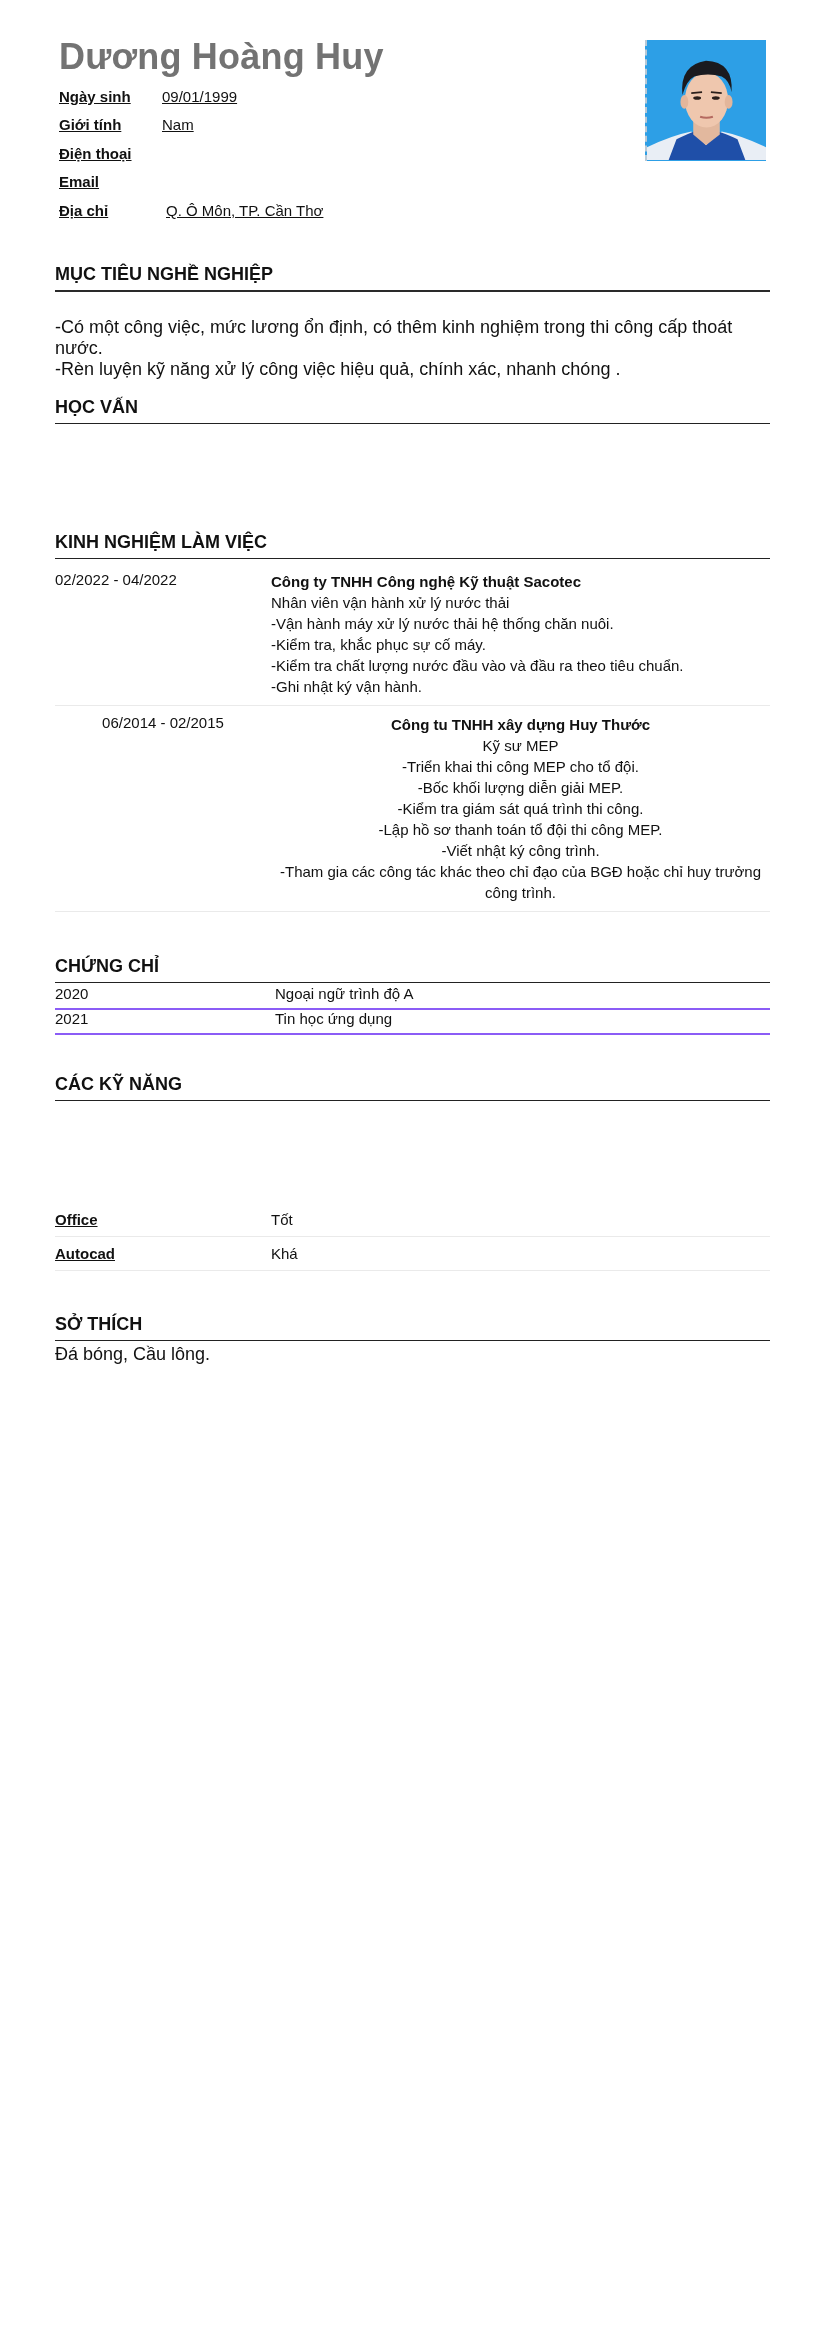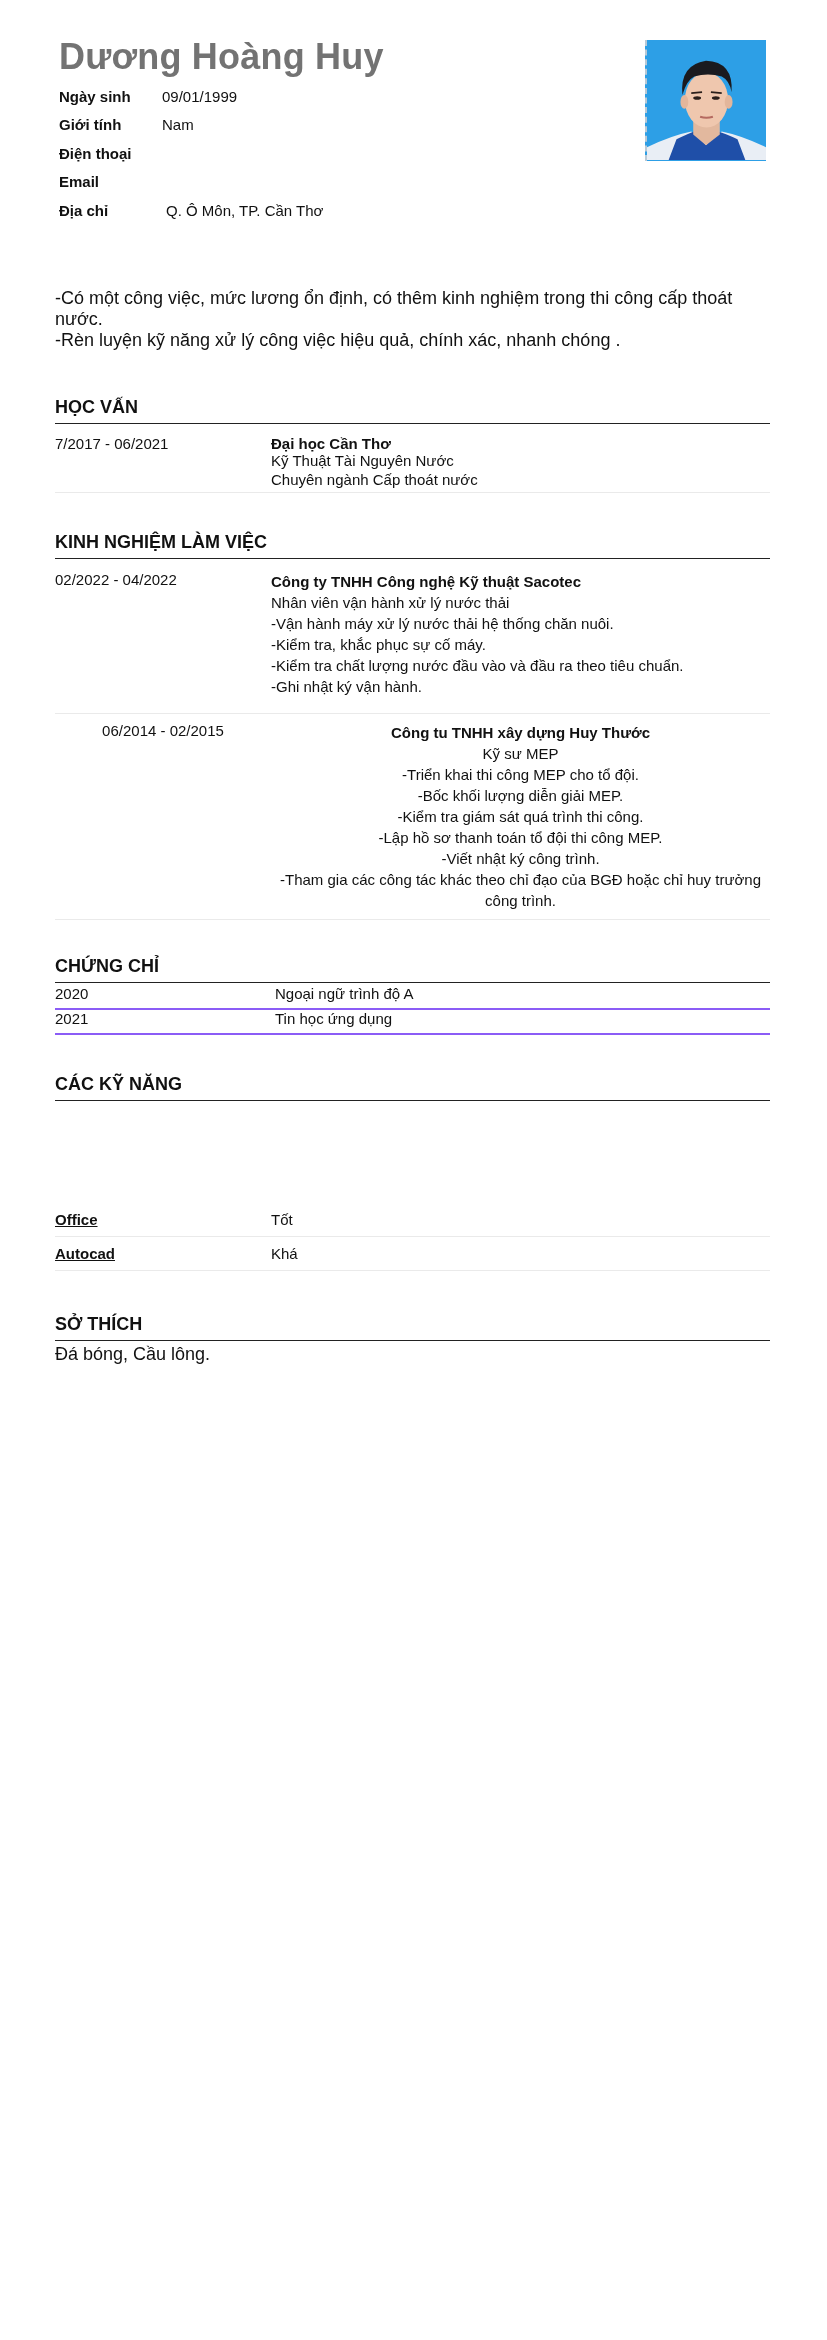--- a/index.html
+++ b/index.html
@@ -14,21 +14,21 @@
     .page { position: absolute; left: 55px; top: 0; width: 715px; }
 
     
     .header { position: relative; height: 230px; }
     .name {
       position: absolute; left: 4px; top: 35px;
       font-size: 36px; font-weight: bold; color: #737373;
       letter-spacing: 0.2px; line-height: 44px;
     }
     .info { position: absolute; left: 4px; top: 82px; }
-    .info-row { display: flex; height: 28.5px; align-items: center; font-size: 15px; }
+    .info-row { display: flex; height: 28.5px; align-items: center; font-size: 15px; text-decoration: underline; }
     .info-label { width: 103px; font-weight: bold; }
     .info-value { }
     .info-row.addr .info-value { padding-left: 4px; }
 
     .photo {
       position: absolute; left: 590px; top: 40px;
       width: 121px; height: 121px;
       background: #2d9fe6;
       overflow: hidden;
       border-left: 2px dashed #b9c9d6;
@@ -113,41 +113,34 @@
         <ellipse cx="70" cy="58" rx="4" ry="1.8" fill="#2a1e1a"></ellipse>
         <path d="M45 53 L56 52" stroke="#2a1e1a" stroke-width="2"></path>
         <path d="M65 52 L76 53" stroke="#2a1e1a" stroke-width="2"></path>
 
         <path d="M54 77 Q60.5 79 67 77" stroke="#b56a60" stroke-width="2.2" fill="none"></path>
       </svg>
     </div>
   </div>
 
   <div class="section" style="top:263px;">
+    <div class="section-title thick">MỤC TIÊU NGHỀ NGHIỆP</div>
     <div style="height:25px;"></div>
     <div class="para">-Có một công việc, mức lương ổn định, có thêm kinh nghiệm trong thi công cấp thoát nước.</div>
     <div class="para">-Rèn luyện kỹ năng xử lý công việc hiệu quả, chính xác, nhanh chóng .</div>
   </div>
 
   <div class="section" style="top:396px;">
     <div class="section-title">HỌC VẤN</div>
-    <div class="row" style="padding-top:11px; padding-bottom:2px;">
-      <div class="row-left">7/2017 - 06/2021</div>
-      <div class="row-right">
-        <div class="bold" style="line-height:17px;">Đại học Cần Thơ</div>
-        <div style="line-height:17px;">Kỹ Thuật Tài Nguyên Nước</div>
-        <div class="line">Chuyên ngành Cấp thoát nước</div>
-      </div>
-    </div>
   </div>
 
   <div class="section" style="top:531px;">
     <div class="section-title">KINH NGHIỆM LÀM VIỆC</div>
 
-    <div class="row" style="padding-top:12px; padding-bottom:16px;">
+    <div class="row" style="padding-top:12px; padding-bottom:8px;">
       <div class="row-left">02/2022 - 04/2022</div>
       <div class="row-right">
         <div class="bold line">Công ty TNHH Công nghệ Kỹ thuật Sacotec</div>
         <div class="line">Nhân viên vận hành xử lý nước thải</div>
         <div class="line">-Vận hành máy xử lý nước thải hệ thống chăn nuôi.</div>
         <div class="line">-Kiểm tra, khắc phục sự cố máy.</div>
         <div class="line">-Kiểm tra chất lượng nước đầu vào và đầu ra theo tiêu chuẩn.</div>
         <div class="line">-Ghi nhật ký vận hành.</div>
       </div>
     </div>

